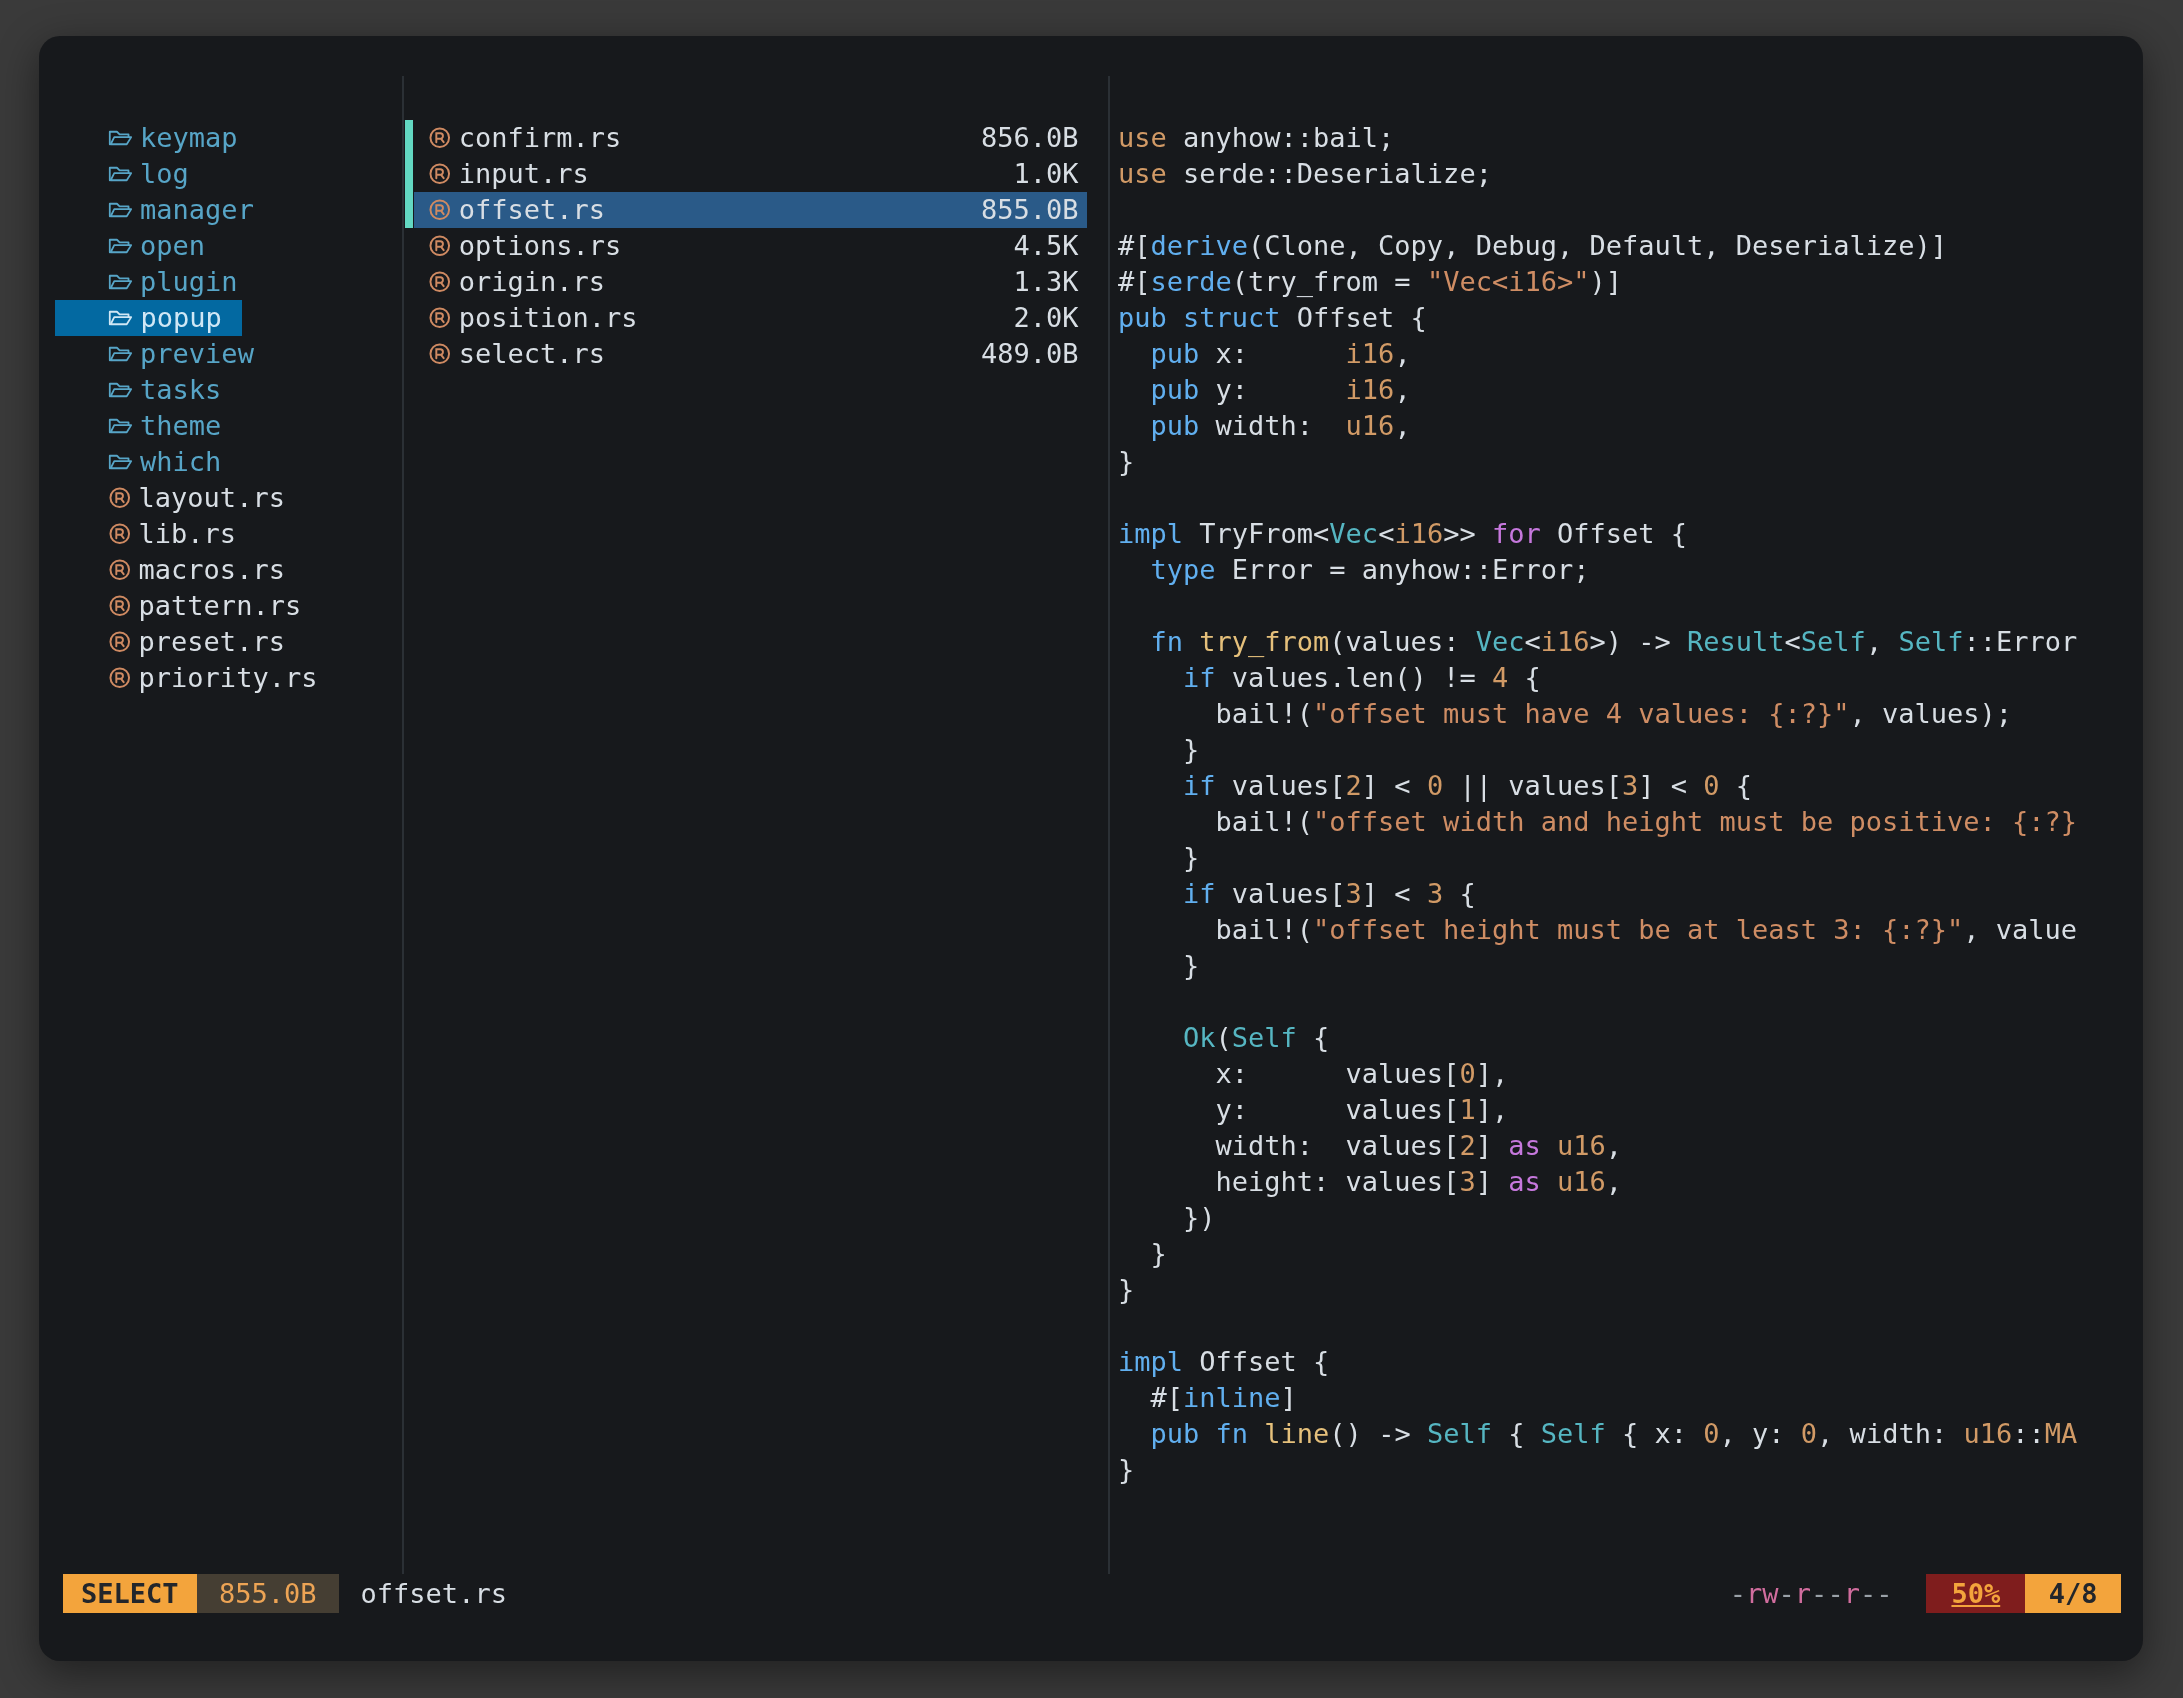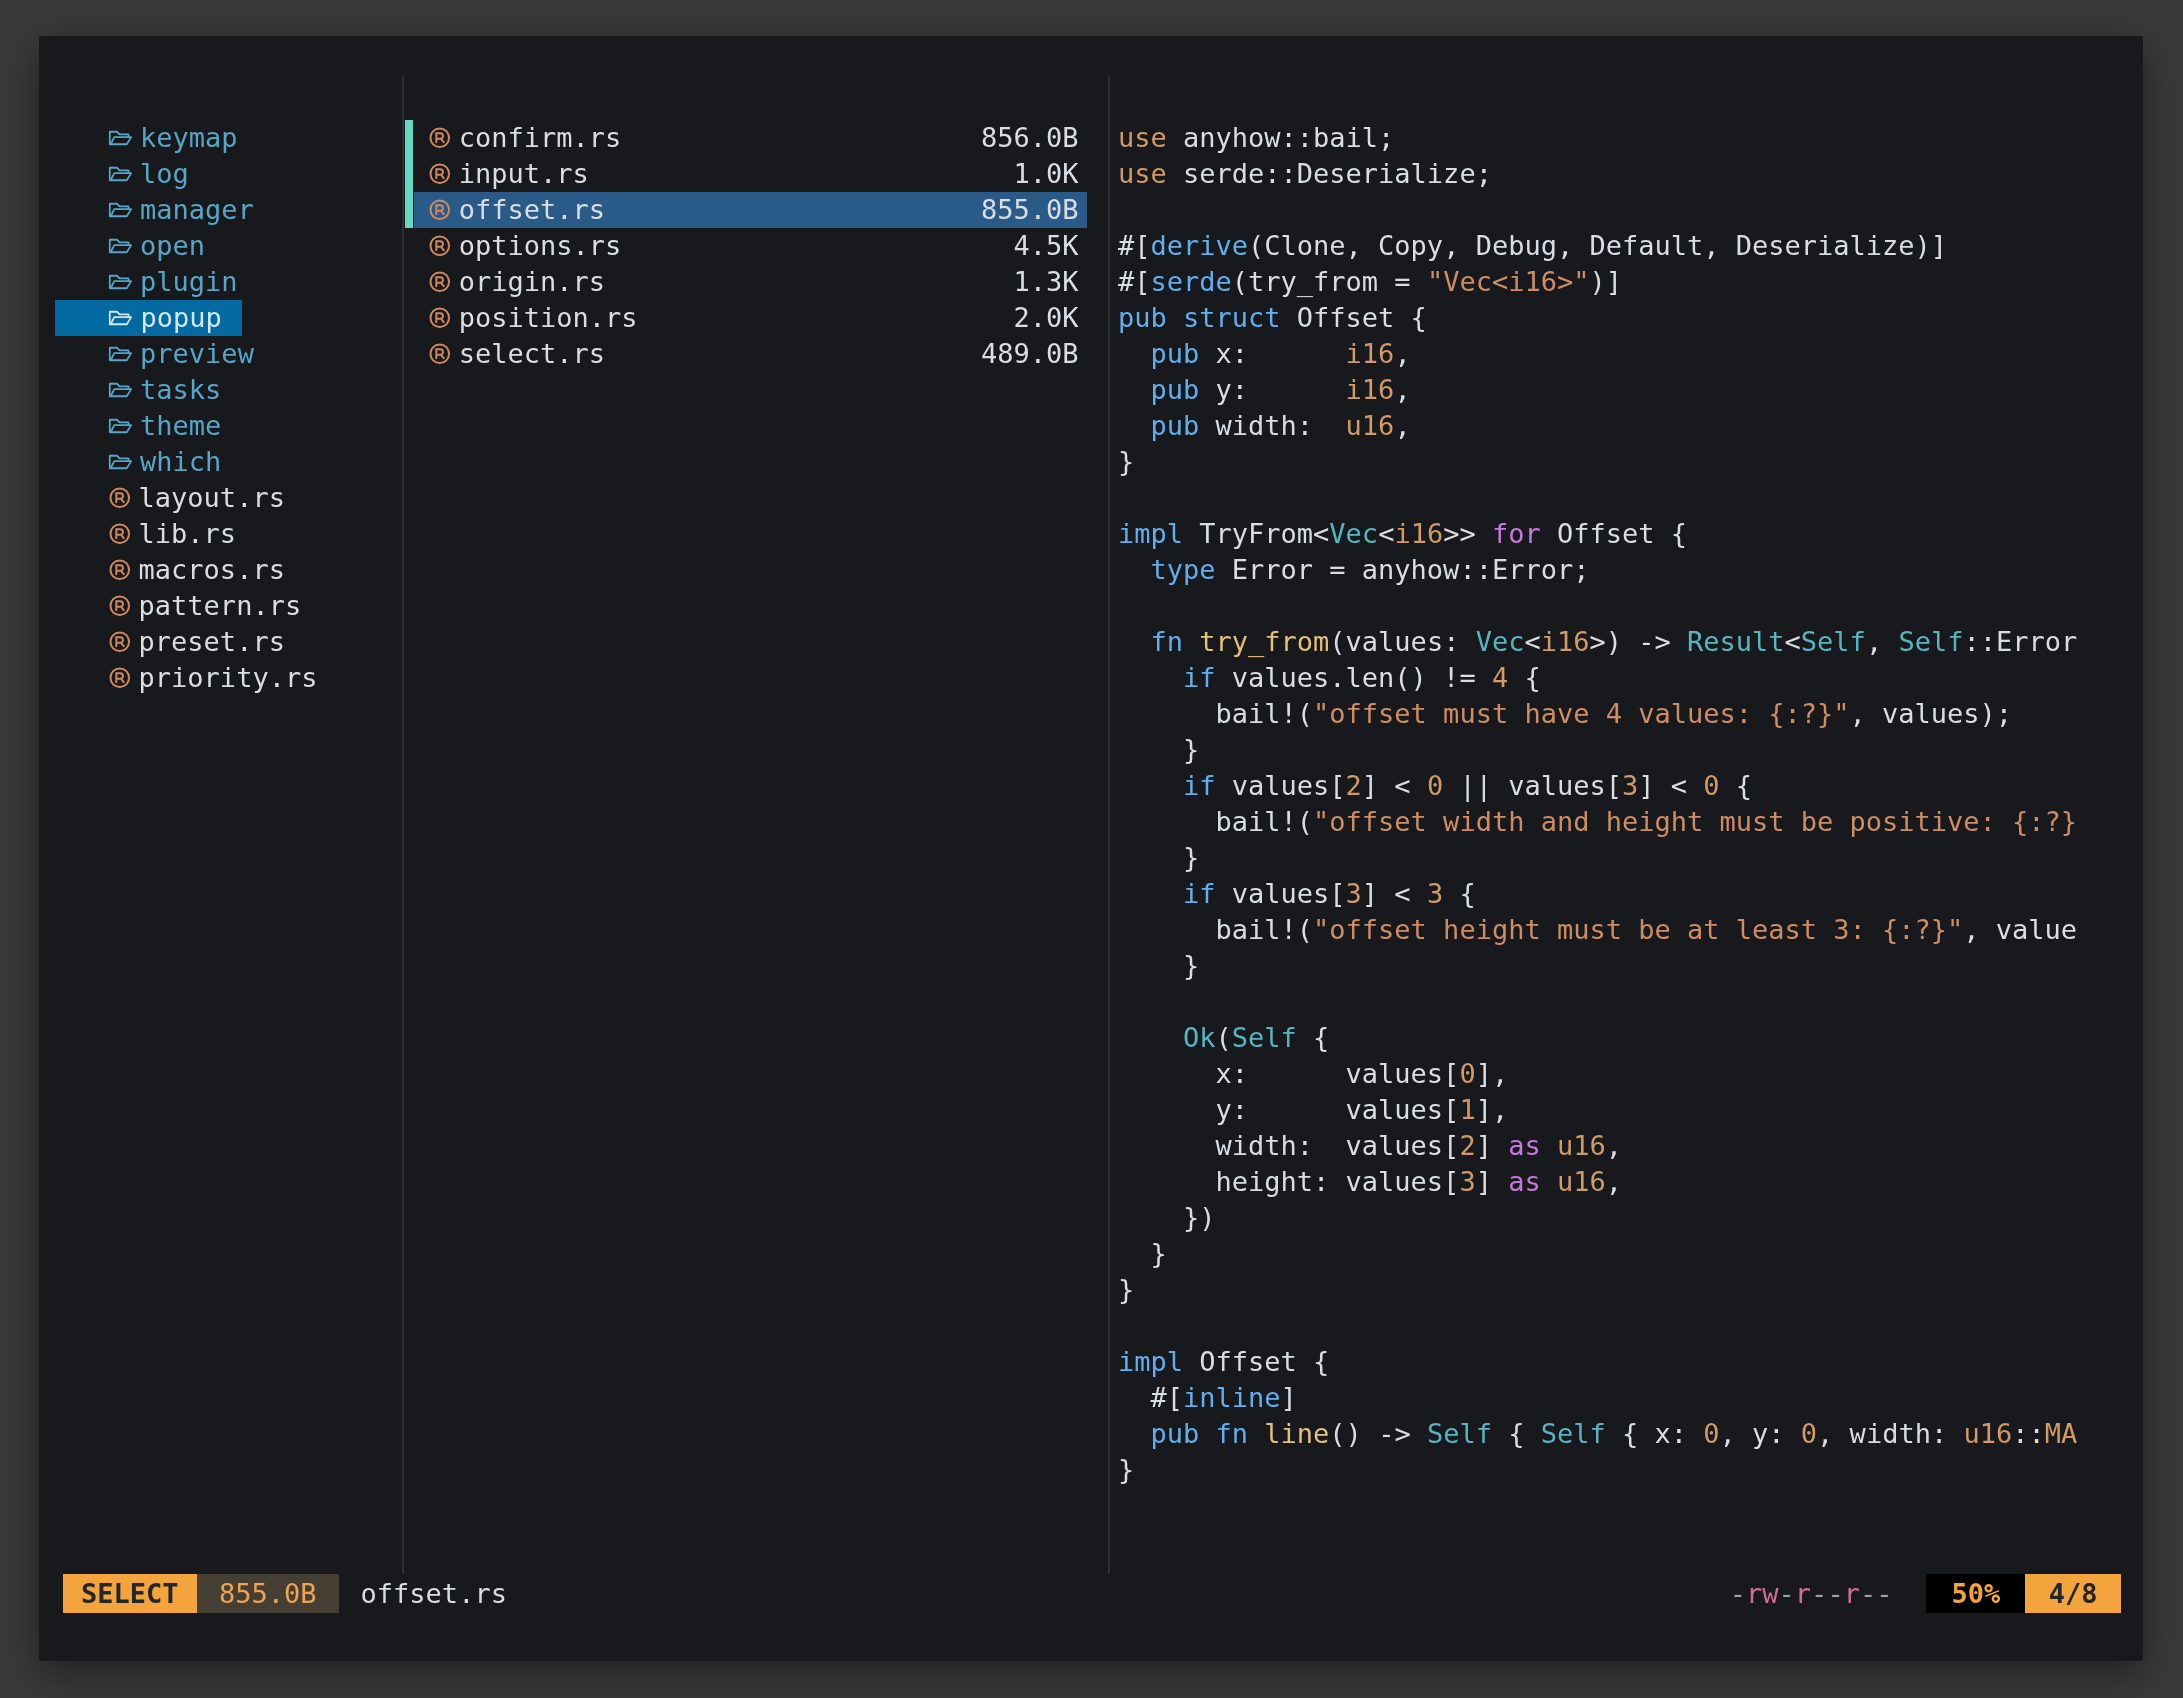--- a/index.html
+++ b/index.html
@@ -1,19 +1,19 @@
 <!DOCTYPE html>
 <html style="font-size:13.4px"><head>
 <meta charset="utf-8">
 <style>
   *{box-sizing:border-box;margin:0;padding:0}
   html,body{width:2183px;height:1698px;background:#3a3a3a;overflow:hidden;
     font-family:"DejaVu Sans Mono","Liberation Mono",monospace;}
   .window{position:absolute;left:39px;top:36px;width:2104px;height:1625px;
-    background:#17191c;border-radius:2px;box-shadow:0 11.7px 42px rgba(0,0,0,.45);overflow:hidden;}
+    background:#17191c;border-radius:21px;box-shadow:0 11.7px 42px rgba(0,0,0,.45);overflow:hidden;}
   .pane{position:absolute;top:84px;font-size:27px;line-height:36px;color:#d8dee4;}
   .sidebar{left:23.5px;width:337px;}
   .filelist{left:366px;width:682px;}
   .preview{left:1079px;right:20px;bottom:117px;overflow:hidden;}
   .vsep{position:absolute;top:40px;bottom:87px;width:1.7px;background:#2b3035;}
   .sep1{left:363px}
   .sep2{left:1069px}
 
   
   .row{display:flex;align-items:center;height:36px;width:max-content;
@@ -48,21 +48,21 @@
   .statusbar{position:absolute;left:23.5px;right:22px;bottom:48px;height:39px;
     display:flex;align-items:center;font-size:27px;color:#d8dee4;}
   .badge{display:flex;align-items:center;height:39px;font-weight:bold;}
   .badge.mode{background:#f3a43c;color:#23262b;padding:0 18.5px;}
   .badge.size{background:#453e33;color:#eda455;padding:0 22px;font-weight:normal;}
   .sb-fname{margin-left:22px;}
   .sb-right{margin-left:auto;display:flex;align-items:center;}
   .perms{margin-right:34px;white-space:pre;}
   .pdash{color:#9aa1a8}
   .pletter{color:#d16d9e}
-  .badge.pct{background:#000000;color:#f3a43c;padding:0 25px;}
+  .badge.pct{background:#7f1d1d;color:#f3a43c;padding:0 25px;text-decoration:underline;}
   .badge.pos{background:#f3a43c;color:#23262b;padding:0 23.5px;}
 </style>
 </head>
 <body>
 
 <div class="window">
 
   <div class="vsep sep1"></div>
   <div class="vsep sep2"></div>
 

